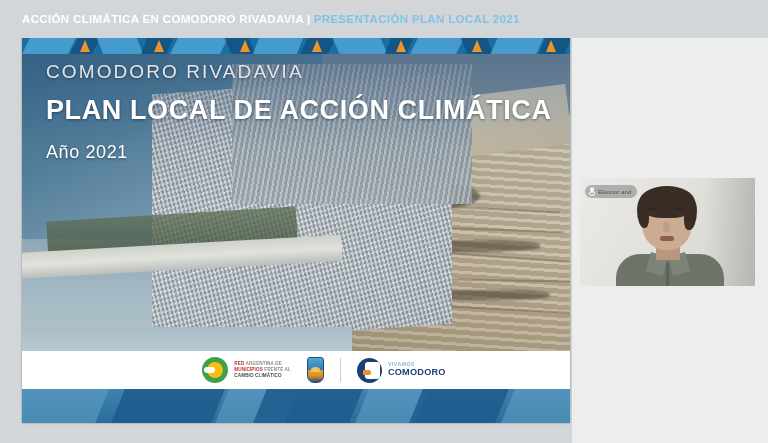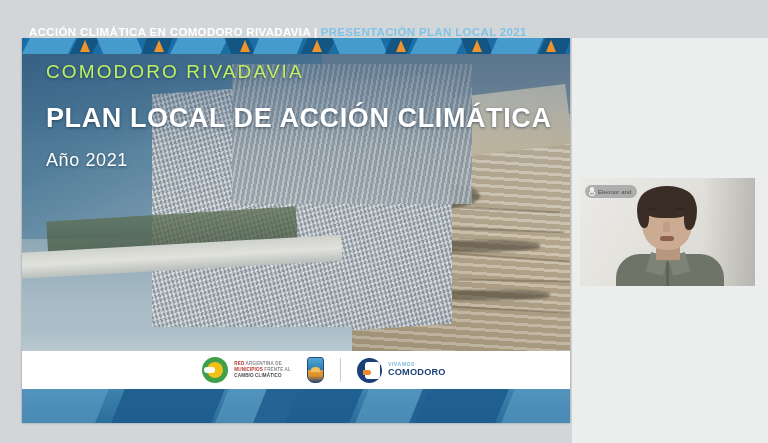--- a/index.html
+++ b/index.html
@@ -24,22 +24,22 @@
 
   
   #header-bar {
     position: absolute;
     left: 0;
     top: 0;
     width: 768px;
     height: 38px;
     background: #d3d6d8;
     display: flex;
-    align-items: flex-end;
-    padding-left: 29px;
+    align-items: center;
+    padding-left: 22px;
     box-sizing: border-box;
     z-index: 40;
     border-radius: 7px;
   }
   #header-title {
     font-size: 11.5px;
     font-weight: bold;
     letter-spacing: 0.35px;
     white-space: nowrap;
   }
@@ -184,33 +184,33 @@
 
   
   #title-block {
     position: absolute;
     left: 24px;
     top: 24px;
     z-index: 12;
     text-shadow: 0 1px 3px rgba(10,30,50,.55);
   }
   #eyebrow {
-    color: #bef264;
+    color: #e5e5e5;
     font-size: 19px;
     letter-spacing: 2.1px;
     font-weight: 400;
     line-height: 1.1;
   }
   #main-title {
     color: #ffffff;
     font-size: 27px;
     font-weight: bold;
     letter-spacing: 0.6px;
     line-height: 1.15;
-    margin-top: 20px;
+    margin-top: 12px;
     white-space: nowrap;
   }
   #year-line {
     margin-top: 16px;
     color: #ffffff;
     font-size: 18px;
     letter-spacing: .6px;
   }
   #year-line .lbl { font-weight: 400; }
   #year-line .val { font-weight: normal; }

